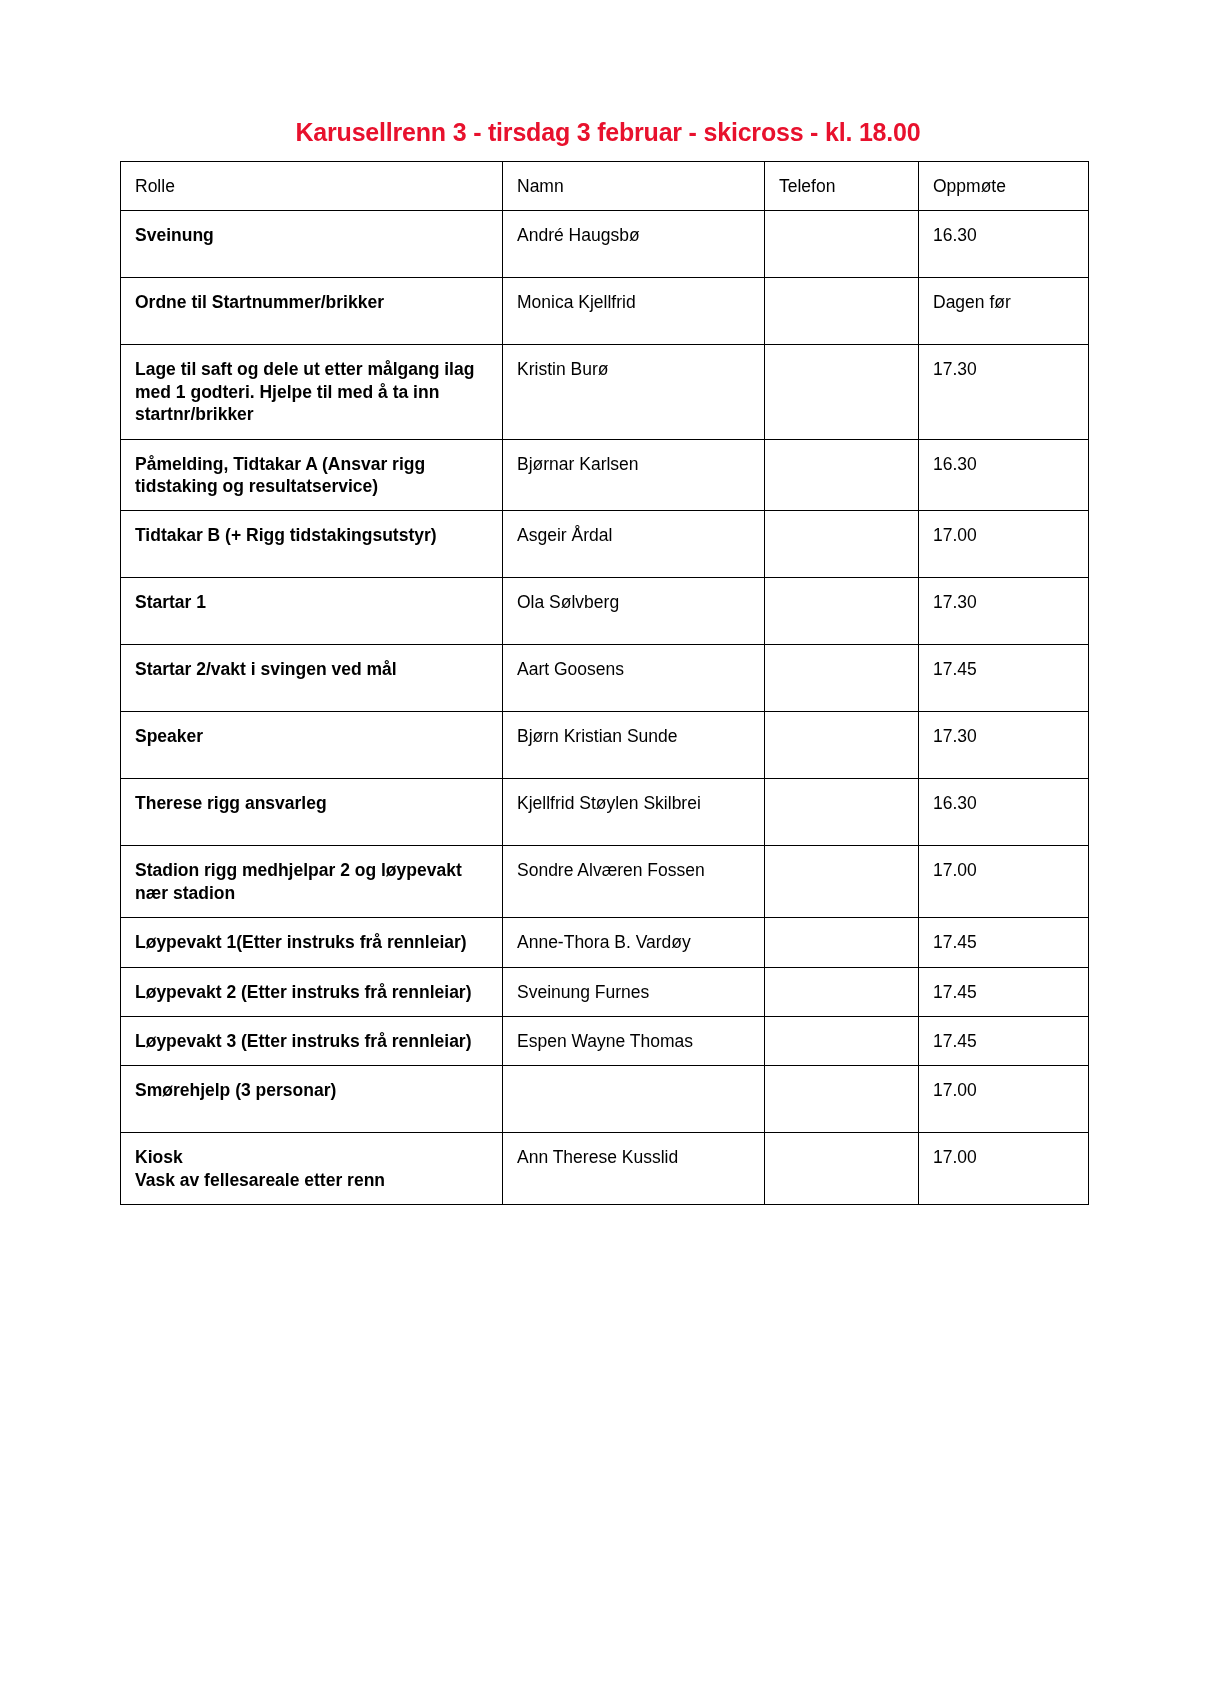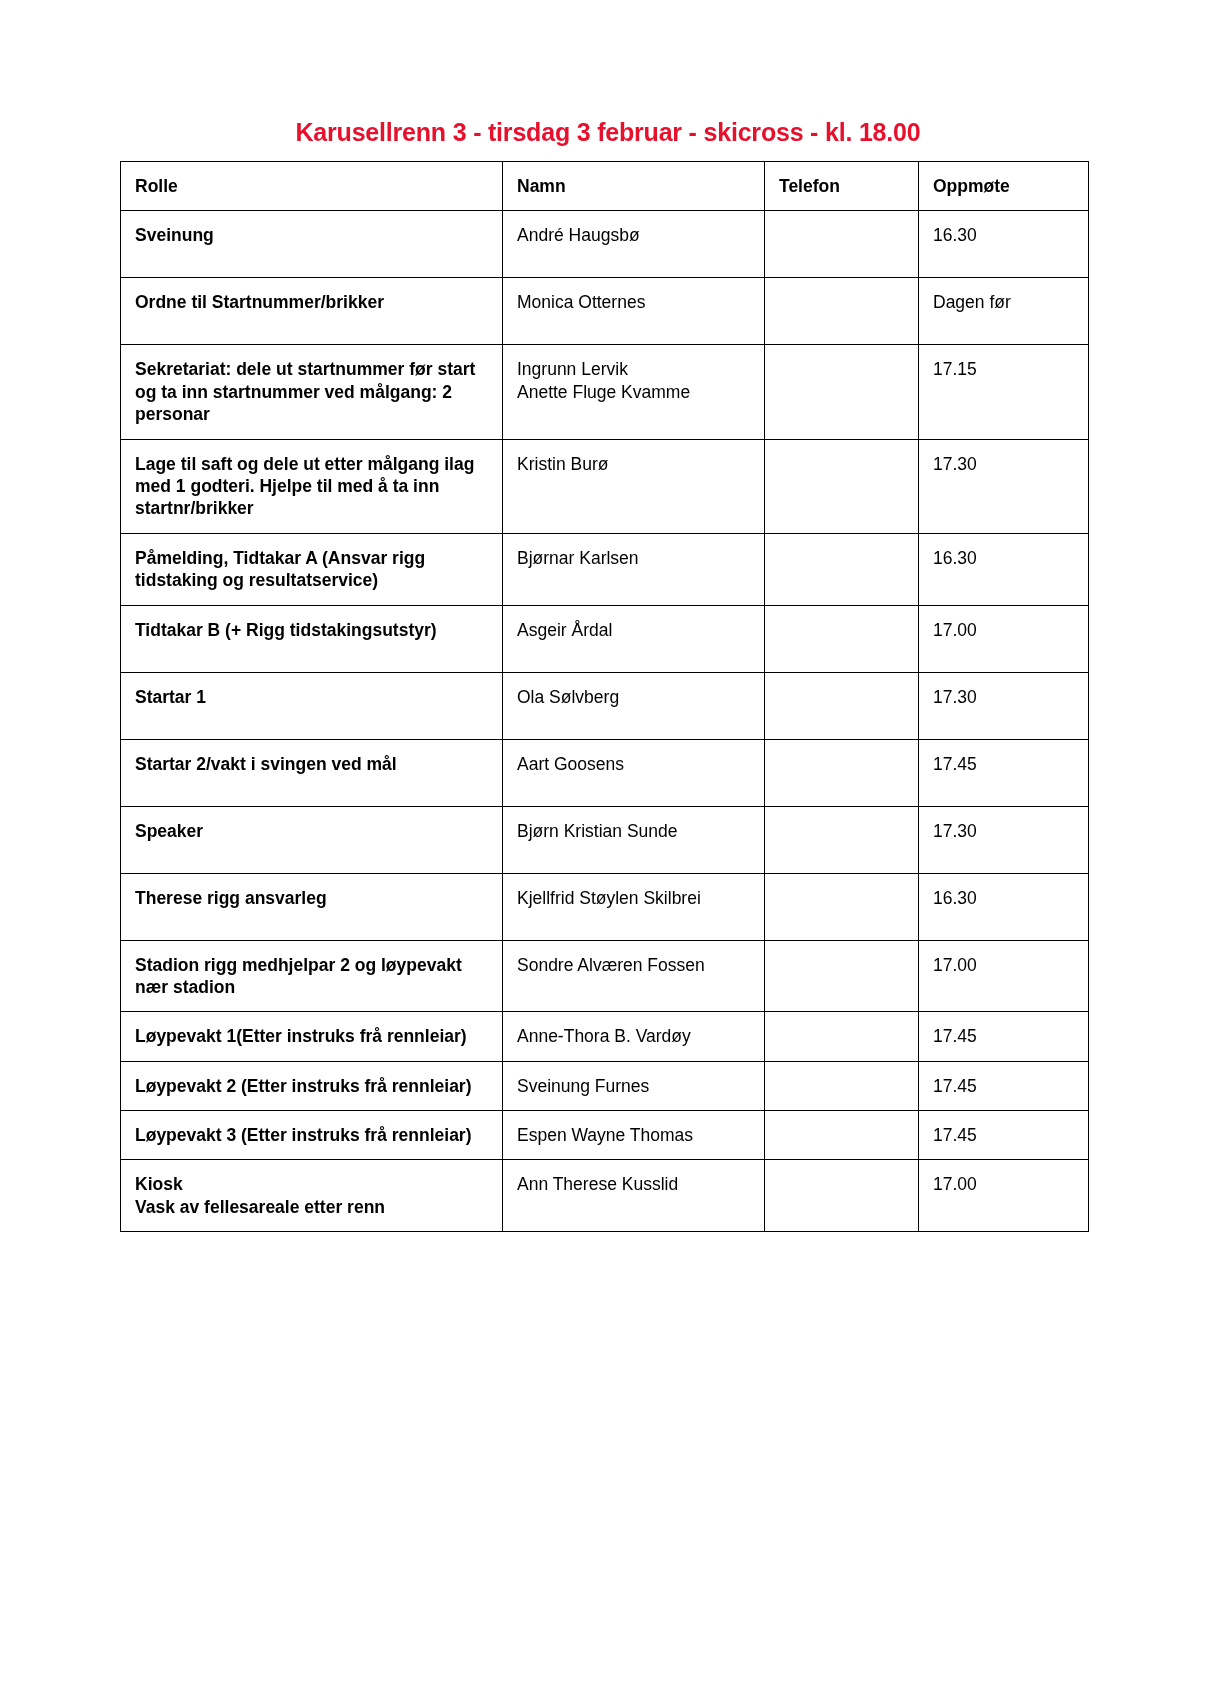--- a/index.html
+++ b/index.html
@@ -41,21 +41,21 @@
     font-size: 17.5px;
     line-height: 1.28;
     text-align: left;
   }
   col.c-role   { width: 382px; }
   col.c-name   { width: 262px; }
   col.c-phone  { width: 154px; }
   col.c-time   { width: 170px; }
 
   th {
-    font-weight: bold;
+    font-weight: normal;
     font-size: 17.5px;
     margin-left: 18px;
   }
   thead td.hdr, thead th {
     padding-top: 14px;
     padding-bottom: 14px;
   }
   td.role {
     font-weight: bold;
   }
@@ -99,37 +99,26 @@
           </td>
         <td class="phone"></td>
         <td class="time">16.30</td>
       </tr>
 
       <tr class="row-min">
         <td class="role">
             <span class="nl">Ordne til Startnummer/brikker</span>
           </td>
         <td class="name">
-            <span class="nl">Monica Otternes</span>
+            <span class="nl">Monica Kjellfrid</span>
           </td>
         <td class="phone"></td>
         <td class="time">Dagen før</td>
       </tr>
 
-      <tr>
-        <td class="role">
-            <span class="nl">Sekretariat:  dele ut startnummer før start og ta inn startnummer ved målgang: 2 personar</span>
-          </td>
-        <td class="name">
-          <span class="nl">Ingrunn Lervik</span>
-          <span class="nl">Anette Fluge Kvamme</span>
-        </td>
-        <td class="phone"></td>
-        <td class="time">17.15</td>
-      </tr>
 
       <tr>
         <td class="role">
             <span class="nl">Lage til saft og dele ut etter målgang ilag med 1 godteri. Hjelpe til med å ta inn startnr/brikker</span>
           </td>
         <td class="name">
             <span class="nl">Kristin Burø</span>
           </td>
         <td class="phone"></td>
         <td class="time">17.30</td>
@@ -239,20 +228,30 @@
         <td class="role">
             <span class="nl">Løypevakt 3 (Etter instruks frå rennleiar)</span>
           </td>
         <td class="name">
             <span class="nl">Espen Wayne Thomas</span>
           </td>
         <td class="phone"></td>
         <td class="time">17.45</td>
       </tr>
 
+      <tr class="row-min">
+        <td class="role">
+            <span class="nl">Smørehjelp (3 personar)</span>
+          </td>
+        <td class="name">
+            <span class="nl"></span>
+          </td>
+        <td class="phone"></td>
+        <td class="time">17.00</td>
+      </tr>
 
       <tr>
         <td class="role">
           <span class="nl">Kiosk</span>
           <span class="nl">Vask av fellesareale etter renn</span>
         </td>
         <td class="name">
             <span class="nl">Ann Therese Kusslid</span>
           </td>
         <td class="phone"></td>

